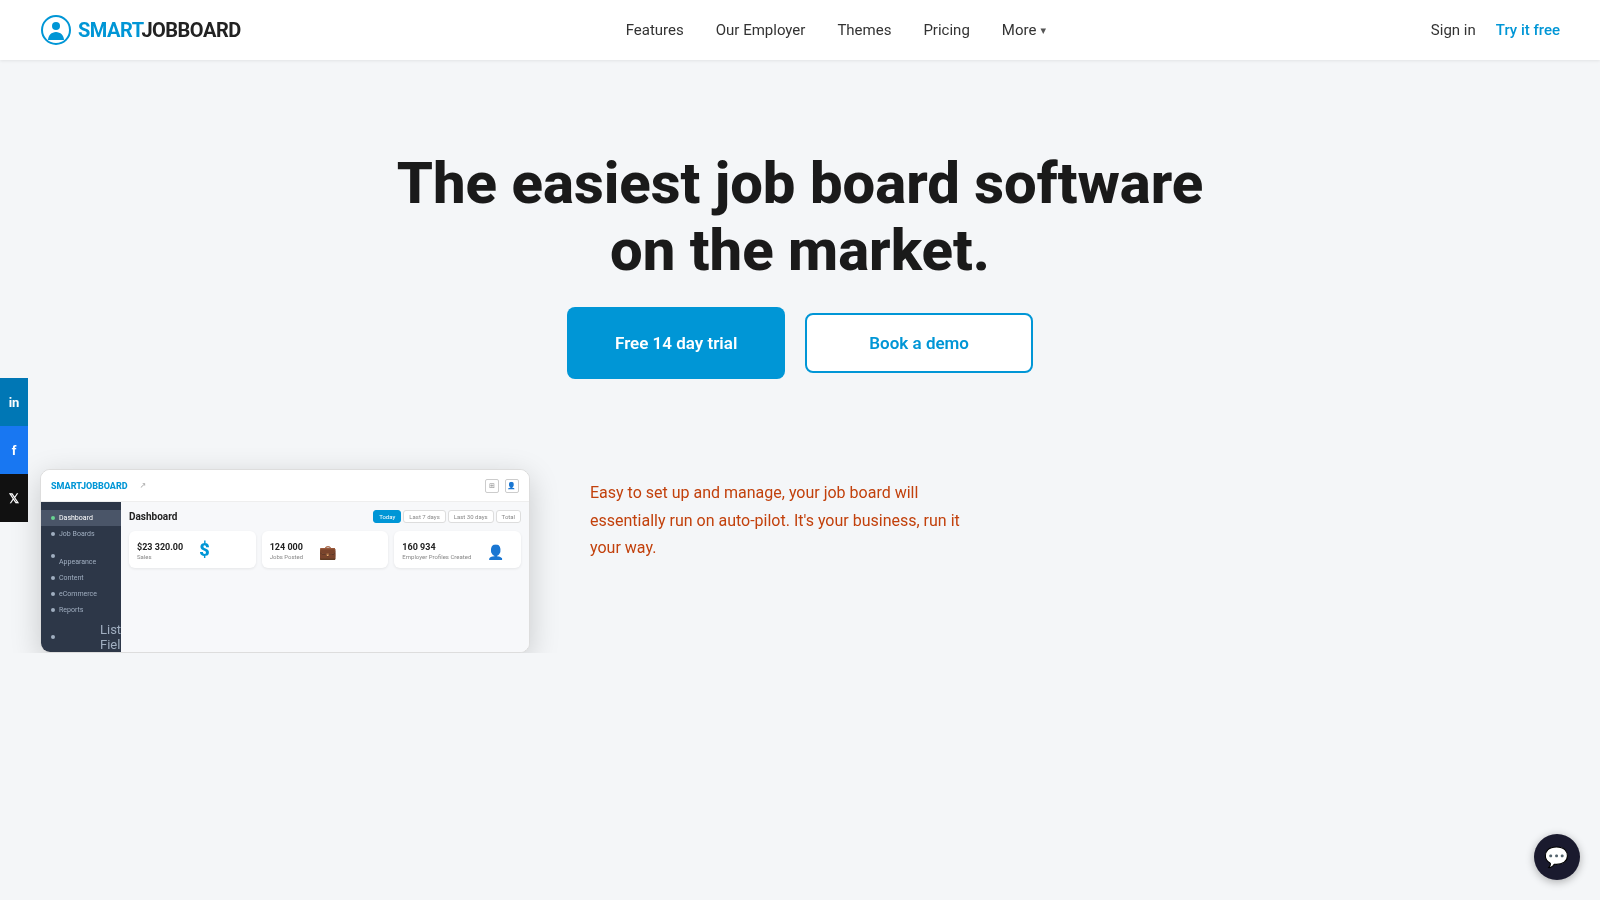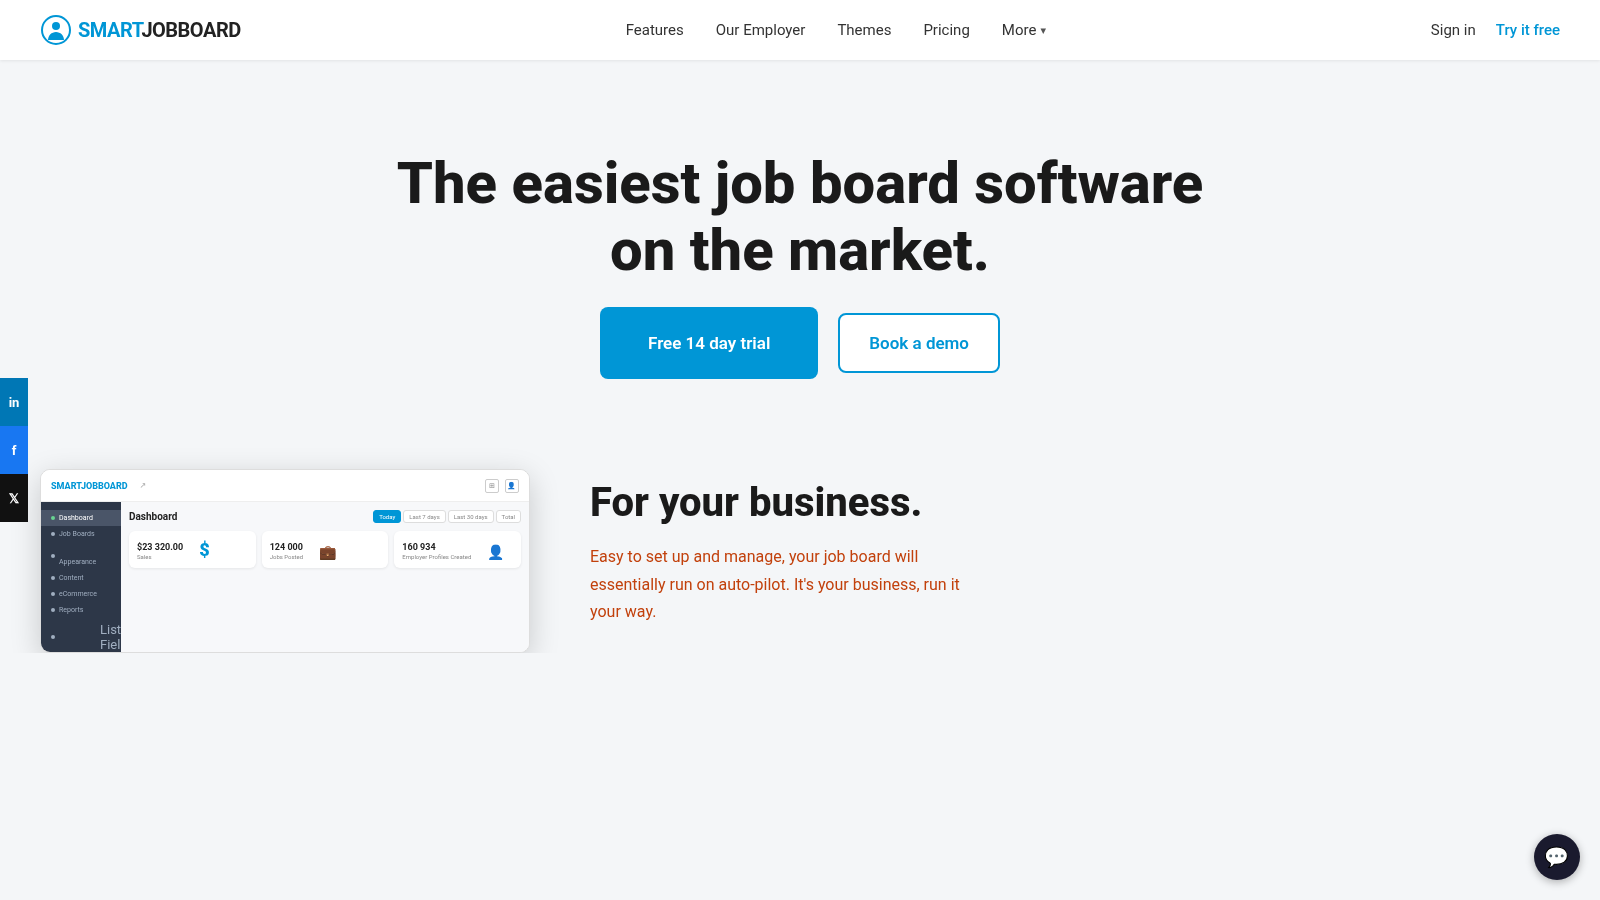--- a/index.html
+++ b/index.html
@@ -130,21 +130,21 @@
       font-weight: 600;
       cursor: pointer;
       text-decoration: none;
       display: inline-block;
     }
     .btn-secondary {
       background: #fff;
       color: #0096d6;
       border: 2px solid #0096d6;
       border-radius: 8px;
-      padding: 18px 29px;
+      padding: 18px 62px;
       font-size: 17px;
       font-weight: 600;
       cursor: pointer;
       text-decoration: none;
       display: inline-block;
     }
 
     
     .below-hero {
       background: #f4f6f8;
@@ -472,20 +472,19 @@
               </div>
               <div class="dash-stat-icon red">👤</div>
             </div>
           </div>
         </div>
       </div>
     </div>
   </div>
 
   <div class="business-section">
-    <h2 class="business-title">For your business.</h2>
     <p class="business-desc">Easy to set up and manage, your job board will essentially run on auto-pilot. It's your business, run it your way.</p>
   </div>
 </section>
 
 <div class="chat-widget">
   <span class="chat-widget-icon">💬</span>
 </div>
 
 </body></html>

